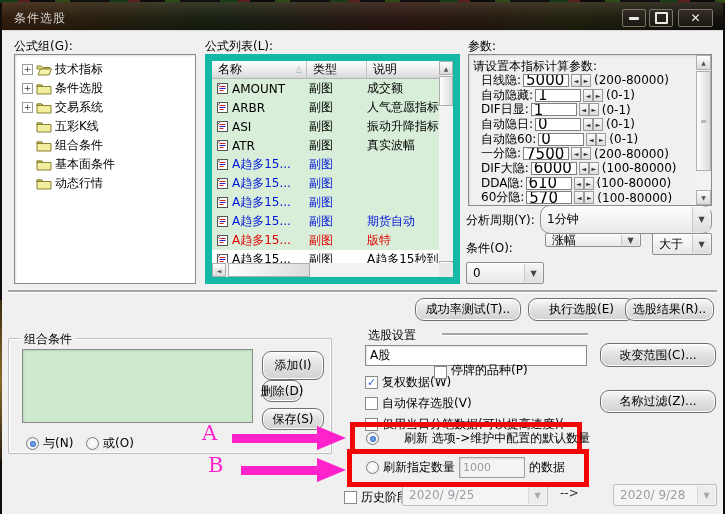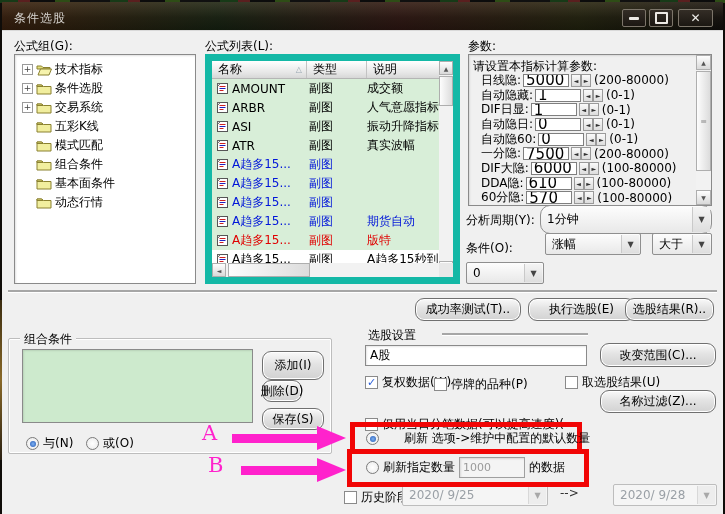--- a/index.html
+++ b/index.html
@@ -175,29 +175,20 @@
       <div class="tree-row">
         <span class="expander">+</span>
         <svg class="folder-closed" width="16" height="13" viewBox="0 0 16 13">
           <path d="M1 3 L1 12 L15 12 L15 4.5 L7.5 4.5 L6 3 Z" fill="#f1ee9e" stroke="#8a8130" stroke-width="1"></path>
           <path d="M1 3 L5.5 3 L7 4.5 L1 4.5 Z" fill="#e4e07e" stroke="#8a8130" stroke-width="1"></path>
         </svg>
 
         <span>五彩K线</span>
       </div>
 
-      <div class="tree-row">
-        <span class="expander">+</span>
-        <svg class="folder-closed" width="16" height="13" viewBox="0 0 16 13">
-          <path d="M1 3 L1 12 L15 12 L15 4.5 L7.5 4.5 L6 3 Z" fill="#f1ee9e" stroke="#8a8130" stroke-width="1"></path>
-          <path d="M1 3 L5.5 3 L7 4.5 L1 4.5 Z" fill="#e4e07e" stroke="#8a8130" stroke-width="1"></path>
-        </svg>
-
-        <span>模式匹配</span>
-      </div>
 
       <div class="tree-row">
         <span class="expander">+</span>
         <svg class="folder-closed" width="16" height="13" viewBox="0 0 16 13">
           <path d="M1 3 L1 12 L15 12 L15 4.5 L7.5 4.5 L6 3 Z" fill="#f1ee9e" stroke="#8a8130" stroke-width="1"></path>
           <path d="M1 3 L5.5 3 L7 4.5 L1 4.5 Z" fill="#e4e07e" stroke="#8a8130" stroke-width="1"></path>
         </svg>
 
         <span>组合条件</span>
       </div>
@@ -521,21 +512,21 @@
       <div class="sb-btn abs" style="right:0;top:135px;width:15px;height:15px;">▼</div>
     </div>
   </div>
 
   <div class="lbl" style="left:466px;top:212px;">分析周期(Y):</div>
   <div class="combo" style="left:540px;top:205px;width:172px;height:29px;border-radius:10px;">
     <span>1分钟</span>
     <span class="arr">▼</span>
   </div>
   <div class="lbl" style="left:466px;top:240px;">条件(O):</div>
-  <div class="combo" style="left:545px;top:233px;width:96px;height:22px;">
+  <div class="combo" style="left:545px;top:233px;width:96px;height:14px;">
     <span>涨幅</span>
     <span class="arr">▼</span>
   </div>
   <div class="combo" style="left:652px;top:233px;width:60px;height:22px;">
     <span>大于</span>
     <span class="arr">▼</span>
   </div>
   <div class="combo" style="left:466px;top:262px;width:78px;height:22px;">
     <span>0</span>
     <span class="arr">▼</span>
@@ -571,27 +562,27 @@
 
   <div class="lbl" style="left:368px;top:327px;">选股设置</div>
   <div class="sep" style="left:442px;top:333px;width:146px;"></div>
   <input id="scope-input" readonly="" value="A股" style="">
   <div class="btn" style="left:600px;top:343px;width:116px;height:24px;">改变范围(C)...</div>
 
   <div class="srow" style="left:365px;top:374px;">
     <span class="cb">✓</span>
     <span>复权数据(W)</span>
   </div>
-  <div class="srow" style="left:434px;top:376px;">
+  <div class="srow" style="left:434px;top:362px;align-items:flex-end;">
     <span class="cb"></span>
     <span>停牌的品种(P)</span>
   </div>
-  <div class="srow" style="left:565px;top:374px;">
+  <div class="srow" style="left:365px;top:395px;">
     <span class="cb"></span>
-    <span>取选股结果(U)</span>
+    <span>自动保存选股(V)</span>
   </div>
   <div class="btn" style="left:600px;top:390px;width:116px;height:23px;">名称过滤(Z)...</div>
   <div class="srow" style="left:365px;top:416px;">
     <span class="cb"></span>
     <span>仅用当日分笔数据(可以提高速度)(</span>
   </div>
 
   <div class="srow" style="left:366px;top:430px;z-index:6;gap:25px;">
     <span class="radio on"></span>
     <span>刷新 选项-&gt;维护中配置的默认数量</span>

